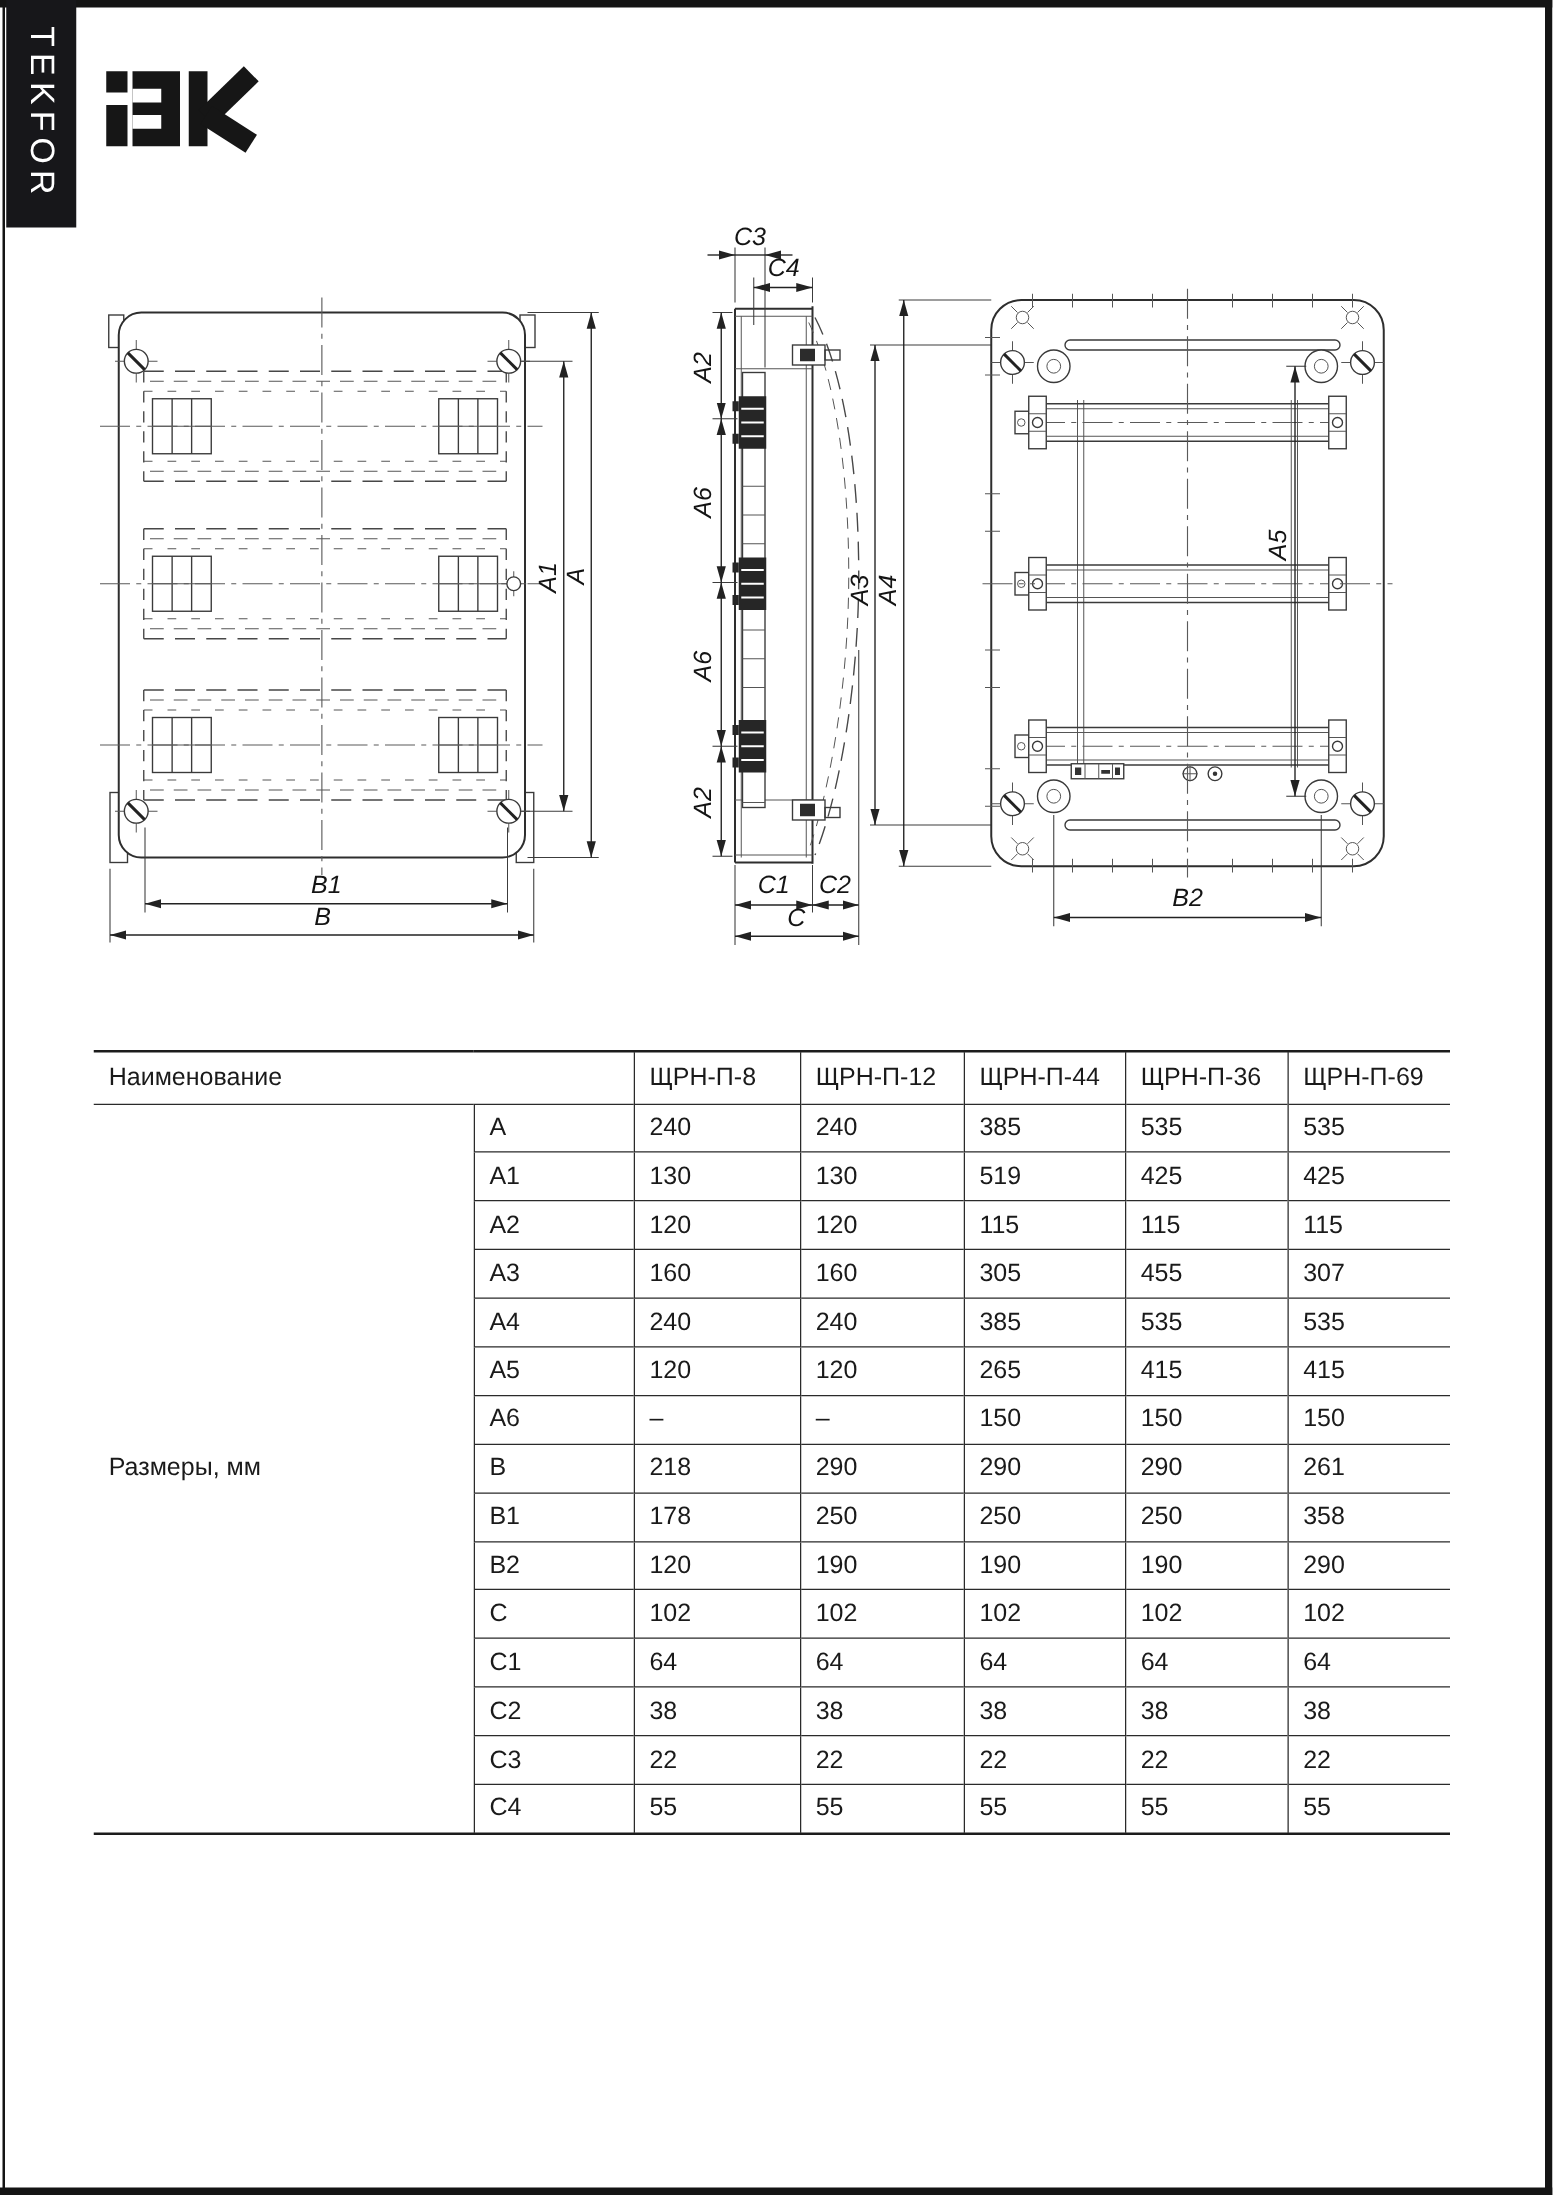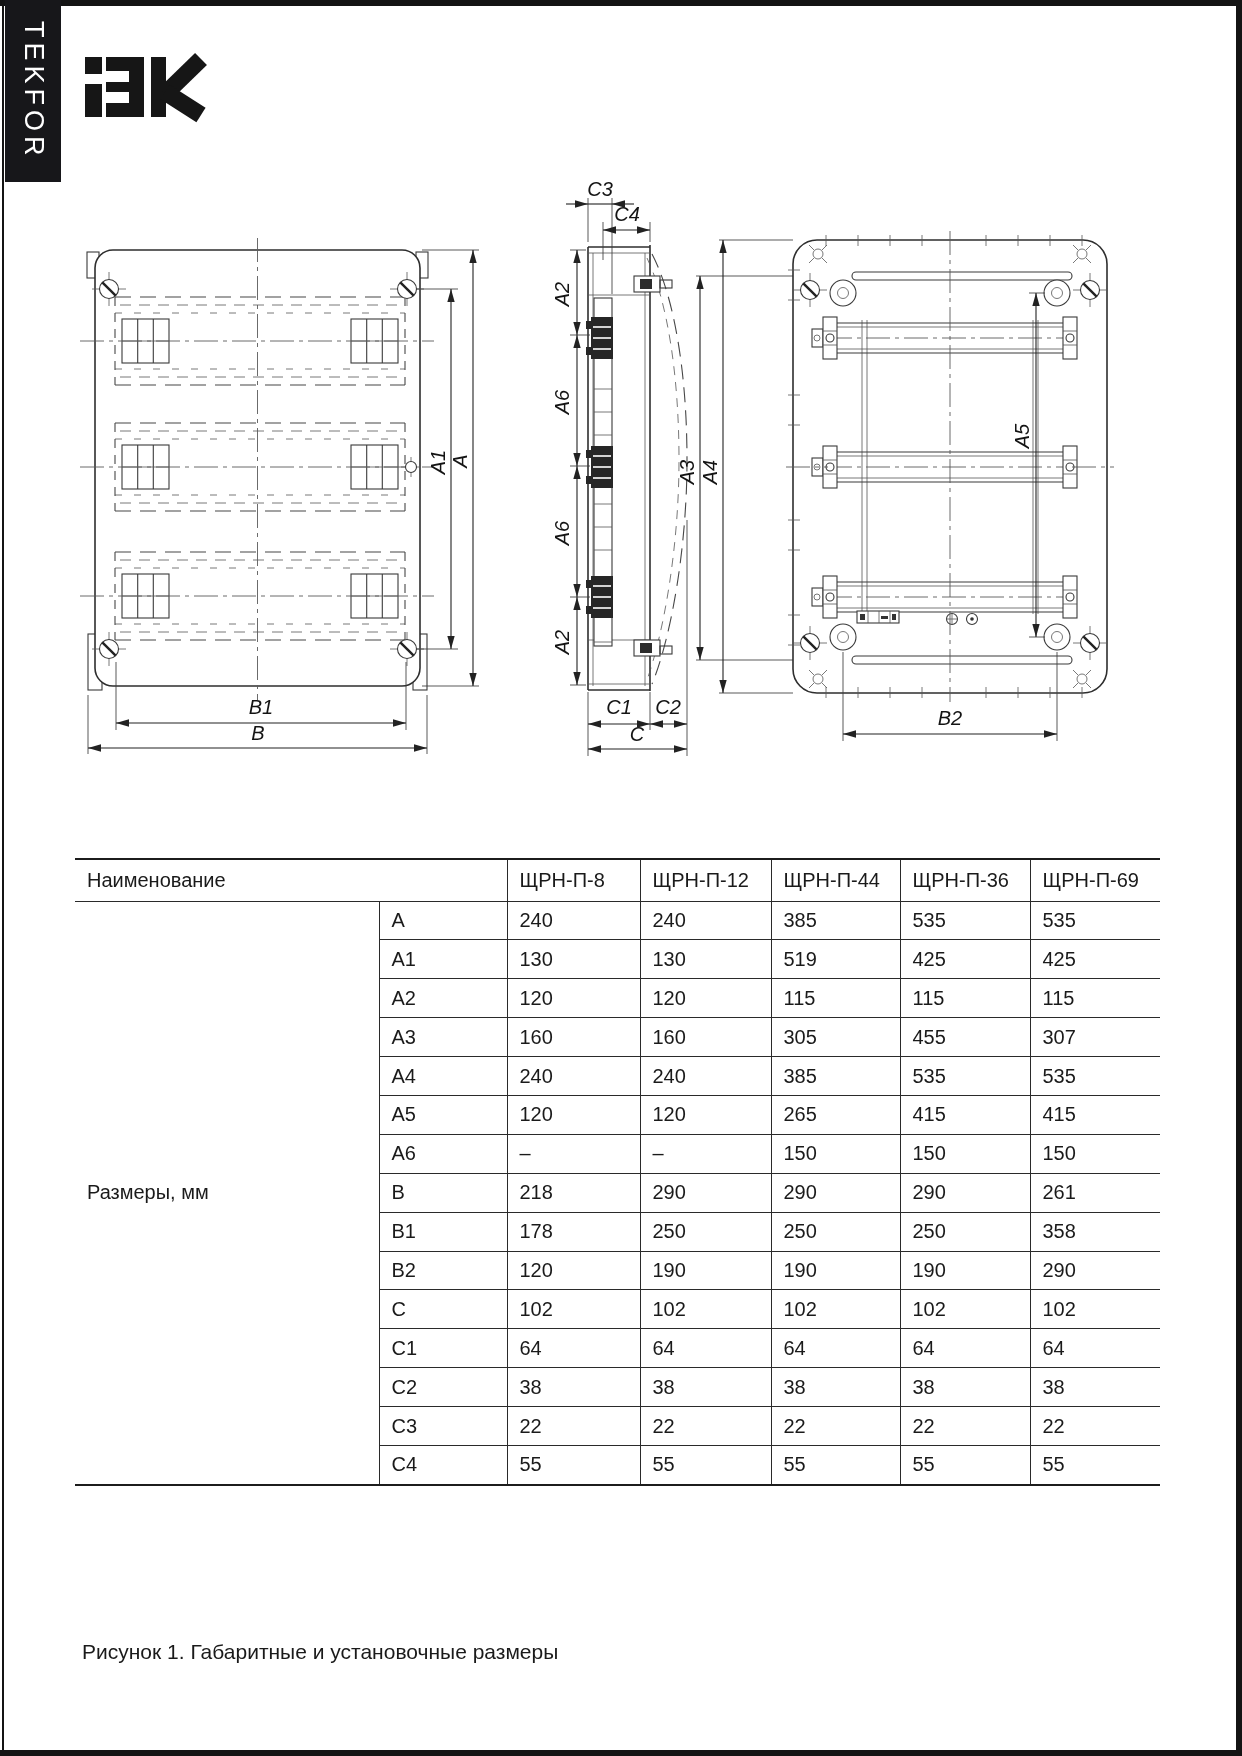--- a/index.html
+++ b/index.html
@@ -21,21 +21,21 @@
   .ml{fill:none;stroke:#3a3a3a;stroke-width:1.1}
   .mlw{fill:#fff;stroke:#3a3a3a;stroke-width:1.1}
   .tl{fill:none;stroke:#555;stroke-width:0.8}
   .dash{fill:none;stroke:#474747;stroke-width:1.1}
   .cl{fill:none;stroke:#5a5a5a;stroke-width:0.9;stroke-dasharray:24 5 4 5}
   .ext{fill:none;stroke:#3c3c3c;stroke-width:0.85}
   .dimline{fill:none;stroke:#222;stroke-width:1.1}
   .dim{font:italic 20px "Liberation Sans",sans-serif;fill:#141414;text-anchor:middle}
 
   
-  .dim-table{position:absolute;left:75px;top:858px;width:1085px;border-collapse:collapse;
+  .dim-table{position:absolute;left:75px;top:840px;width:1085px;border-collapse:collapse;
              table-layout:fixed;border-top:2px solid #1c1c1c;border-bottom:2px solid #1c1c1c;
              font-size:20px}
   .dim-table th,.dim-table td{font-weight:400;text-align:left;vertical-align:middle;
              padding:0 6px 0 12px;white-space:nowrap}
   .dim-table thead tr{border-bottom:1.2px solid #2a2a2a;height:42px}
   .dim-table tbody tr{border-bottom:1.2px solid #2a2a2a}
   .dim-table tbody tr:last-child{border-bottom:none}
   .dim-table tbody td{height:37.9px}
   .model-h,.sub,.val{border-left:1.2px solid #2a2a2a}
   .name-h,.grp{padding-left:20px}
@@ -521,14 +521,13 @@
           <td class="sub">C4</td>
           <td class="val">55</td>
           <td class="val">55</td>
           <td class="val">55</td>
           <td class="val">55</td>
           <td class="val">55</td>
         </tr>
       </tbody>
     </table>
 
-  <div class="caption">Рисунок 1. Габаритные и установочные размеры</div>
 </div>
 
 </body></html>

